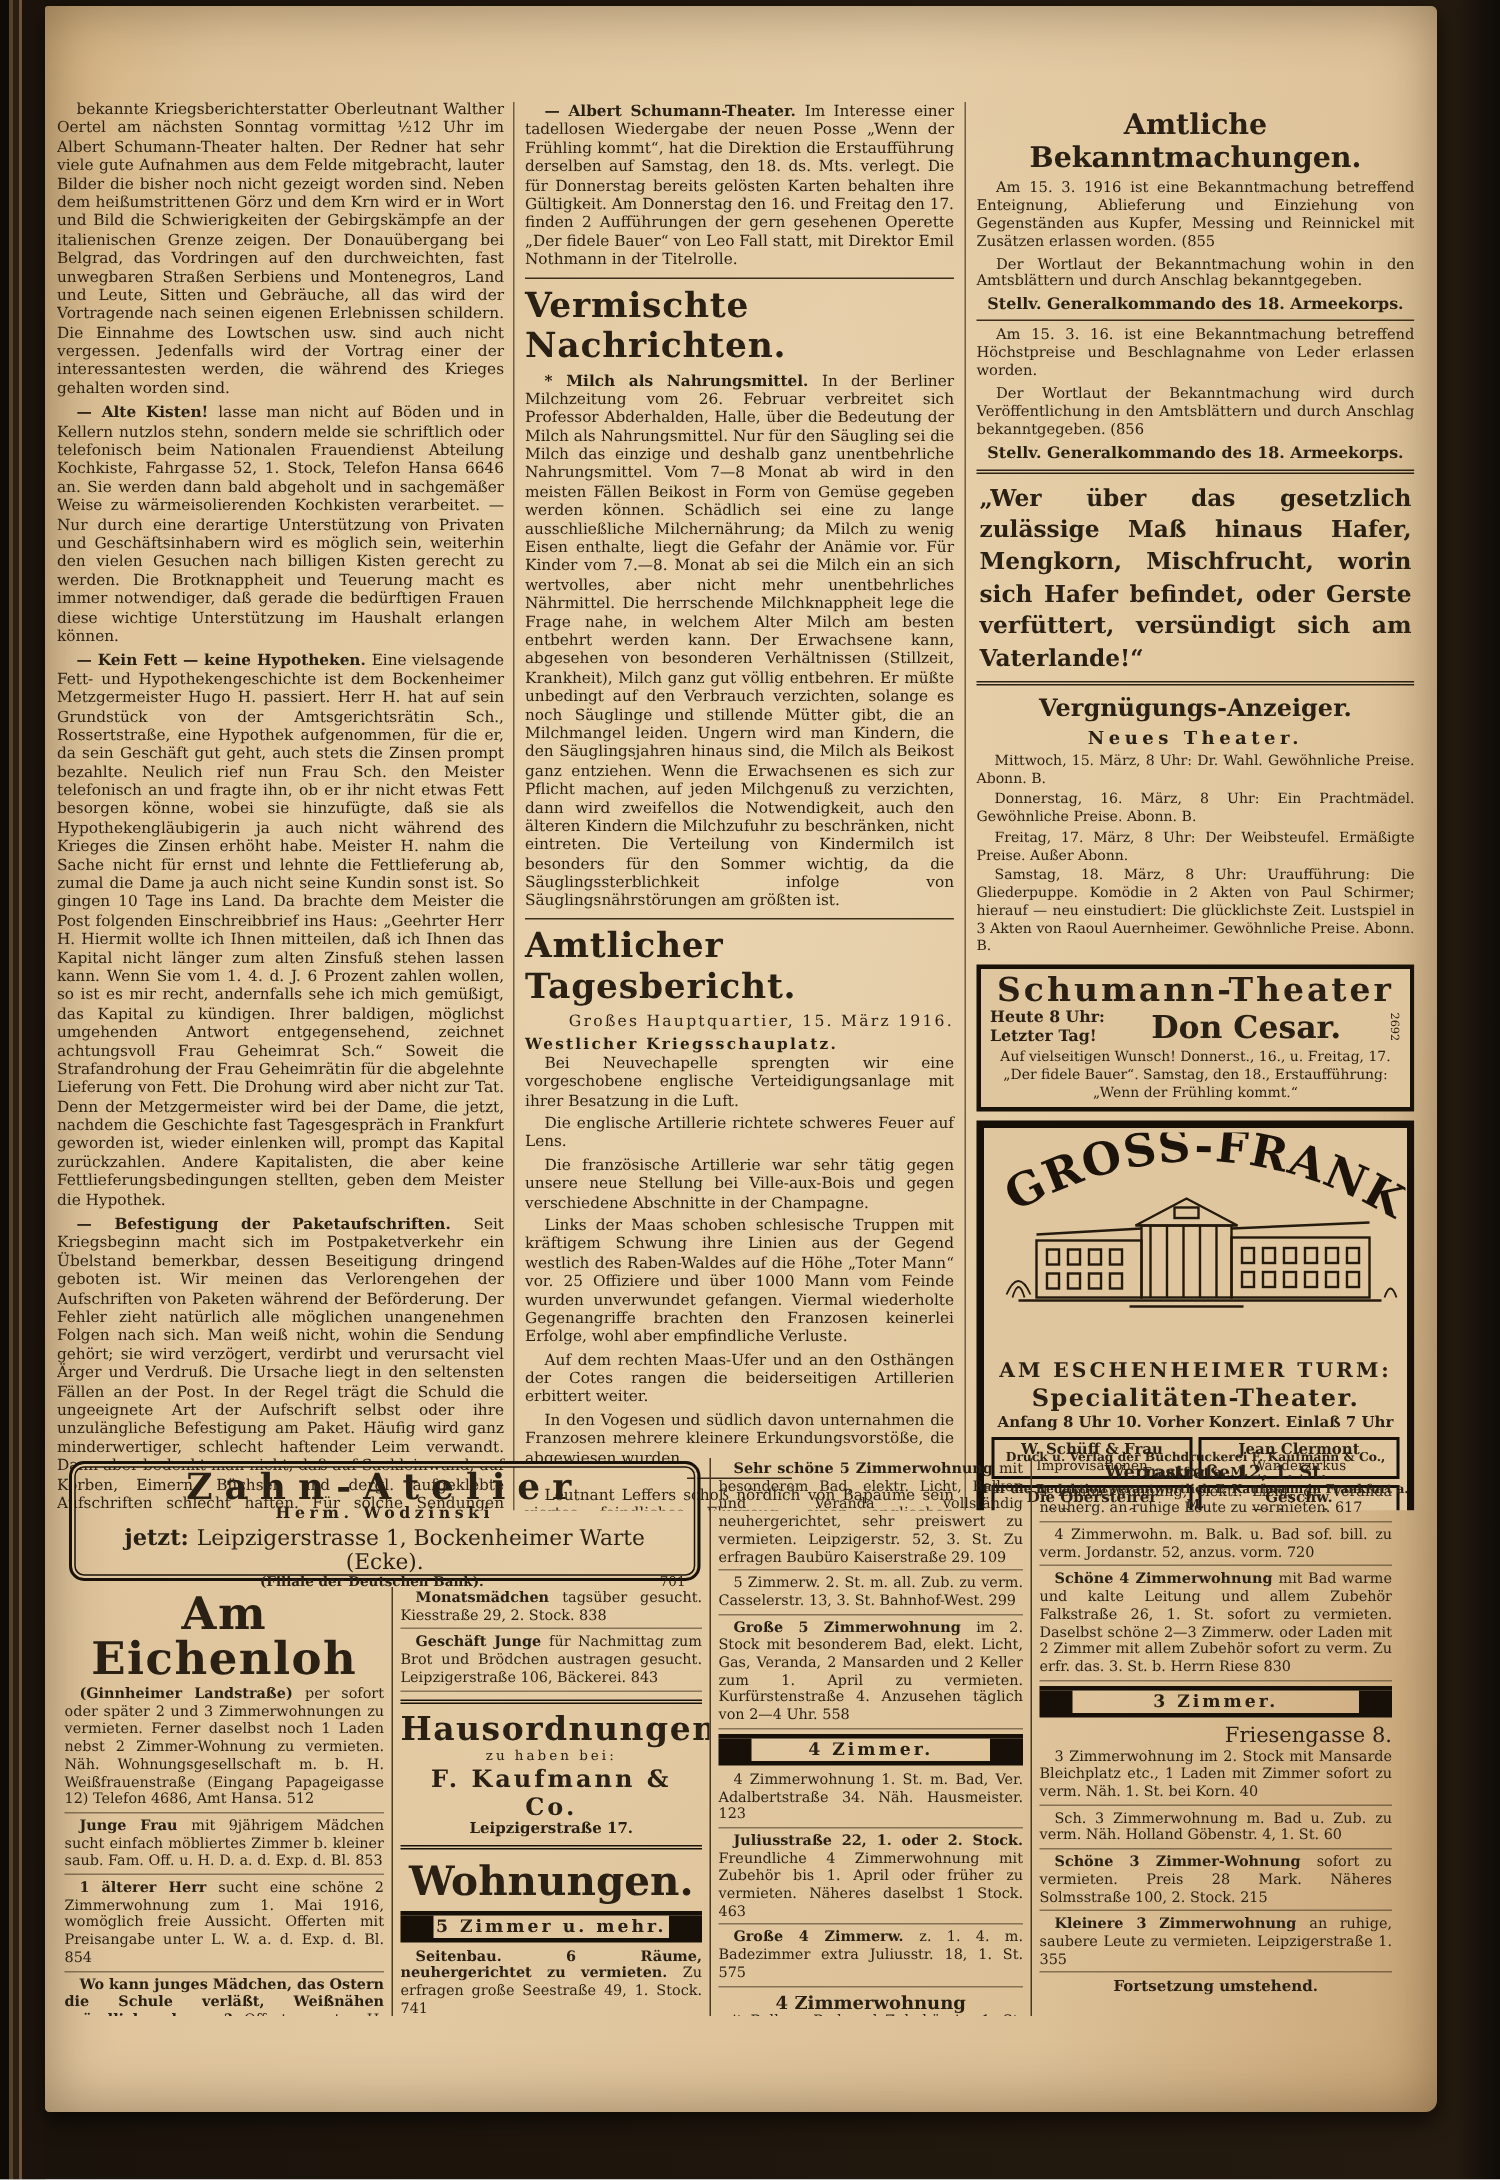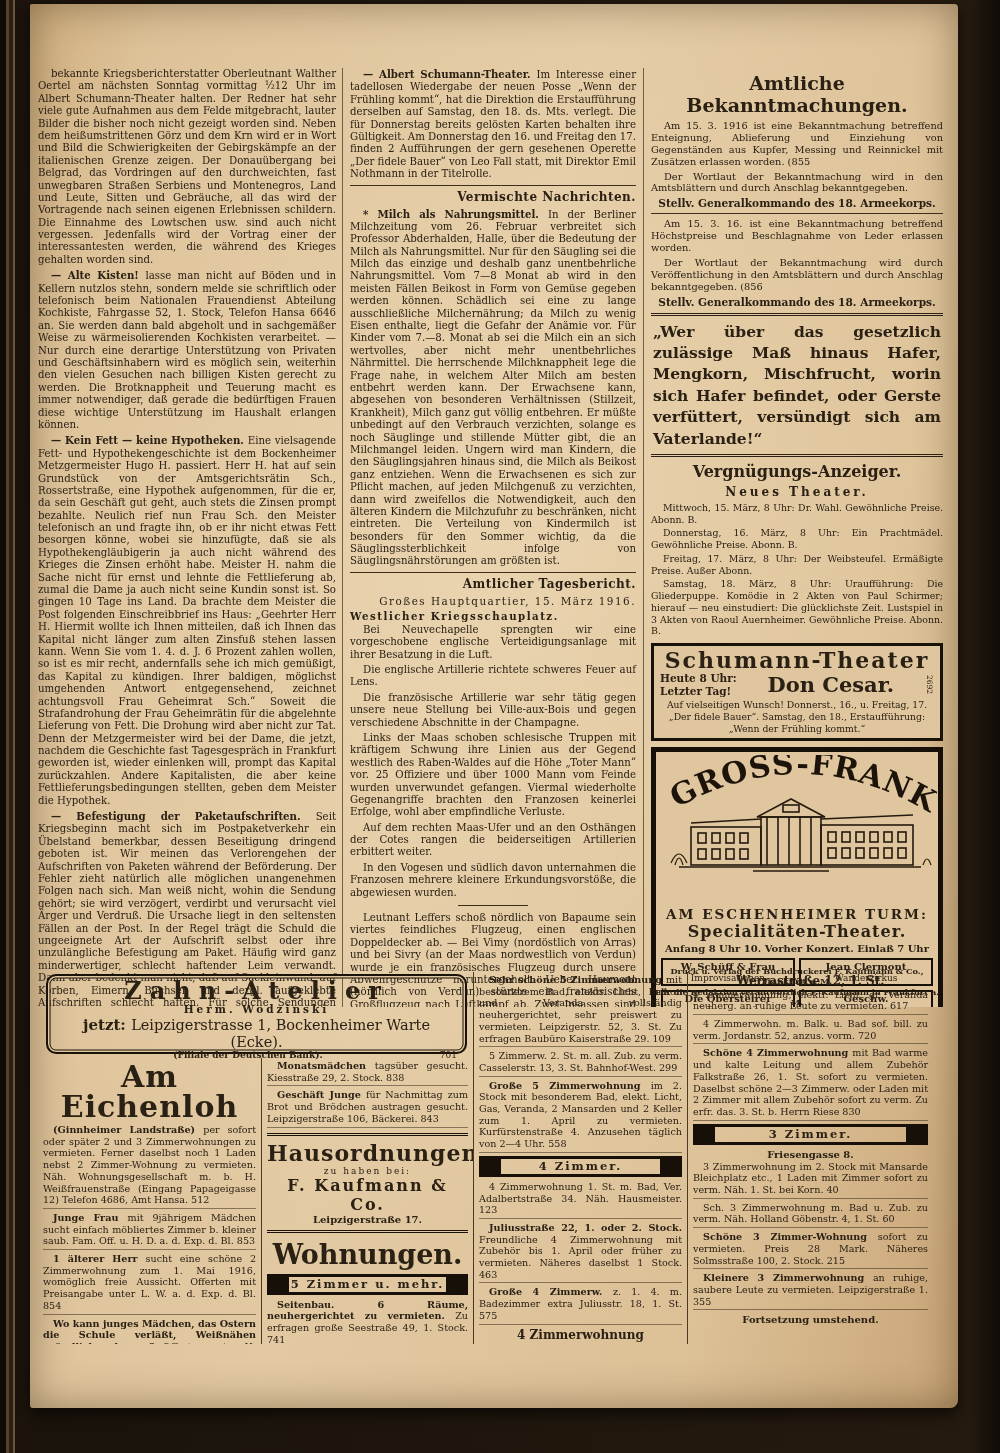--- a/index.html
+++ b/index.html
@@ -17,21 +17,21 @@
     border-radius:2px 4px 8px 3px;color:#2a2014;}
   .top{position:absolute;left:8px;top:64px;width:905px;height:939px;display:flex;overflow:hidden;}
   .col{overflow:hidden;}
   .colL{width:298px;padding-right:6px;}
   .colM{width:286px;padding:0 7px;}
   .colR{width:292px;padding-left:7px;position:relative;padding-bottom:22px;}
   .vrule{width:1px;background:#4a3a24;opacity:.75;}
   .body{font-size:10.2px;line-height:1.215;text-align:justify;margin:0 0 3px;text-indent:13px;}
   .lead{font-weight:bold;}
   .lead::after{content:" ";}
-  .h-big{font-size:12px;font-weight:bold;text-align:right;margin:2px 0 4px;letter-spacing:.5px;}
+  .h-big{font-size:23px;font-weight:bold;text-align:left;margin:2px 0 4px;letter-spacing:.5px;}
   .h-mid{font-size:19px;font-weight:bold;text-align:center;margin:4px 0 4px;}
   .rule{border:0;border-top:1px solid #3c2e1b;margin:4px 0;}
   .rule2{border:0;border-top:3px double #2b2014;margin:5px 0;}
   .rule-short{border:0;border-top:1px solid #3c2e1b;width:70px;margin:6px auto;}
   .gk{font-weight:bold;text-align:center;font-size:10.6px;margin:2px 0;}
   .dateline{font-size:10.4px;letter-spacing:1.5px;text-align:right;margin:1px 0 3px;}
   .warhead{font-weight:bold;letter-spacing:1.5px;font-size:10.2px;margin:2px 0;}
   .slogan{font-size:15.5px;font-weight:bold;line-height:1.38;text-align:justify;margin:4px 2px;}
   .subhead{font-size:12px;font-weight:bold;text-align:center;letter-spacing:3px;margin:3px 0;}
   .sched{font-size:9.4px;line-height:1.25;text-align:justify;text-indent:12px;margin:0 0 2px;}
@@ -75,21 +75,21 @@
   .eichenloh{font-size:30px;font-weight:bold;text-align:center;line-height:1;margin:2px 0 2px;letter-spacing:1px;}
   .hausbox{border-top:3px double #191208;border-bottom:3px double #191208;text-align:center;padding:4px 0 5px;margin:5px 0;}
   .haus-t1{font-size:22px;font-weight:bold;letter-spacing:1px;}
   .haus-t2{font-size:9px;letter-spacing:2px;}
   .haus-t3{font-size:16px;font-weight:bold;letter-spacing:2px;}
   .haus-t4{font-size:10px;font-weight:bold;}
   .wohn{font-size:27px;font-weight:bold;text-align:center;margin:6px 0 4px;}
   .cat{display:flex;align-items:stretch;border-top:3px solid #171008;border-bottom:3px solid #171008;margin:3px 0 4px;height:15px;}
   .cat::before,.cat::after{content:"";width:22px;background:#171008;}
   .cat span{flex:1;text-align:center;font-weight:bold;font-size:11.5px;letter-spacing:2px;line-height:15px;}
-  .street-head{font-size:10px;font-weight:bold;text-align:center;margin:1px 0;}
+  .street-head{font-size:14px;font-weight:normal;text-align:right;margin:1px 0;}
   .big-lead{display:block;text-align:center;font-size:12px;font-weight:bold;text-indent:0;}
   .fort{font-size:10px;font-weight:bold;text-align:center;margin-top:4px;}
 </style>
 </head>
 <body>
 
 <div class="stage">
   <div class="book-edge"></div>
   <div class="paper">
 
@@ -123,21 +123,21 @@
         <hr class="rule-short">
         <p class="body">Leutnant Leffers schoß nördlich von Bapaume sein viertes feindliches Flugzeug, einen englischen Doppeldecker ab. — Bei Vimy (nordöstlich von Arras) und bei Sivry (an der Maas nordwestlich von Verdun) wurde je ein französisches Flugzeug durch unsere Abwehrgeschütze heruntergeholt. Ueber Haumont (nördlich von Verdun) stürzte ein französisches Großflugzeug nach Luftkampf ab. Zwei Insassen sind gefangen, die der übrigen sind tot.</p>
 
       </div>
 
       <div class="vrule"></div>
 
       <div class="col colR">
         <div class="h-mid">Amtliche Bekanntmachungen.</div>
         <p class="body" style="font-size:9.8px">Am 15. 3. 1916 ist eine Bekanntmachung betreffend Enteignung, Ablieferung und Einziehung von Gegenständen aus Kupfer, Messing und Reinnickel mit Zusätzen erlassen worden. (855</p>
-        <p class="body" style="font-size:9.8px">Der Wortlaut der Bekanntmachung wird in den Amtsblättern und durch Anschlag bekanntgegeben.</p>
+        <p class="body" style="font-size:9.8px">Der Wortlaut der Bekanntmachung wohin in den Amtsblättern und durch Anschlag bekanntgegeben.</p>
         <div class="gk">Stellv. Generalkommando des 18. Armeekorps.</div>
         <hr class="rule">
         <p class="body" style="font-size:9.8px">Am 15. 3. 16. ist eine Bekanntmachung betreffend Höchstpreise und Beschlagnahme von Leder erlassen worden.</p>
         <p class="body" style="font-size:9.8px">Der Wortlaut der Bekanntmachung wird durch Veröffentlichung in den Amtsblättern und durch Anschlag bekanntgegeben. (856</p>
         <div class="gk">Stellv. Generalkommando des 18. Armeekorps.</div>
         <hr class="rule2">
         <div class="slogan">„Wer über das gesetzlich zulässige Maß hinaus Hafer, Mengkorn, Mischfrucht, worin sich Hafer befindet, oder Gerste verfüttert, versündigt sich am Vaterlande!“</div>
         <hr class="rule2">
         <div class="h-mid" style="font-size:16px">Vergnügungs-Anzeiger.</div>
         <div class="subhead">Neues Theater.</div>

